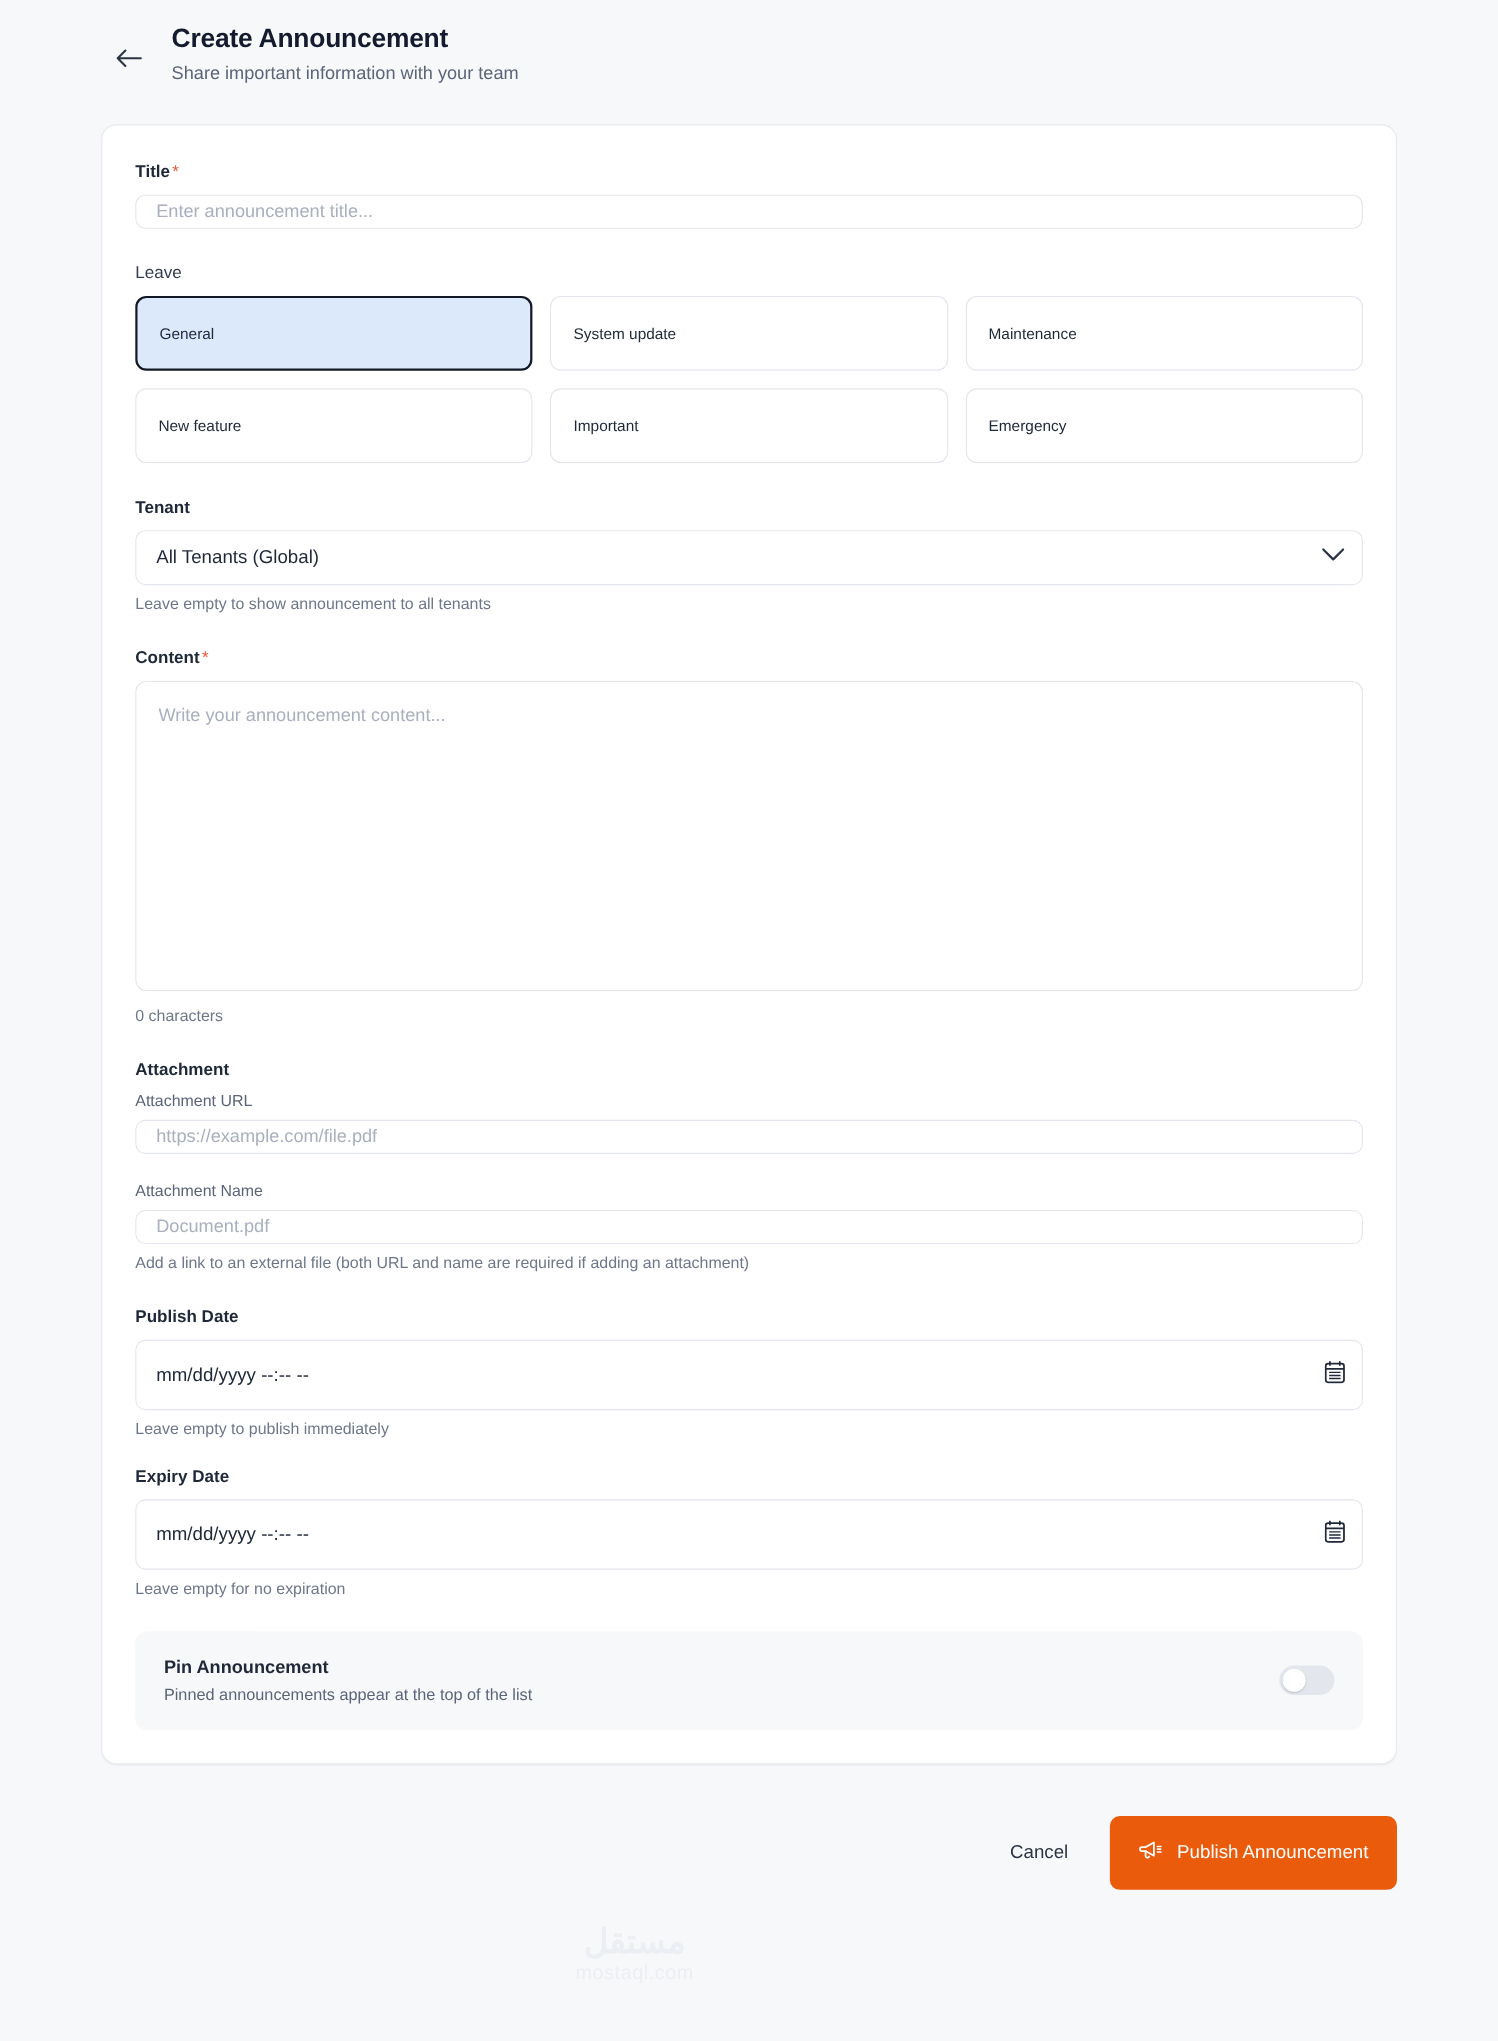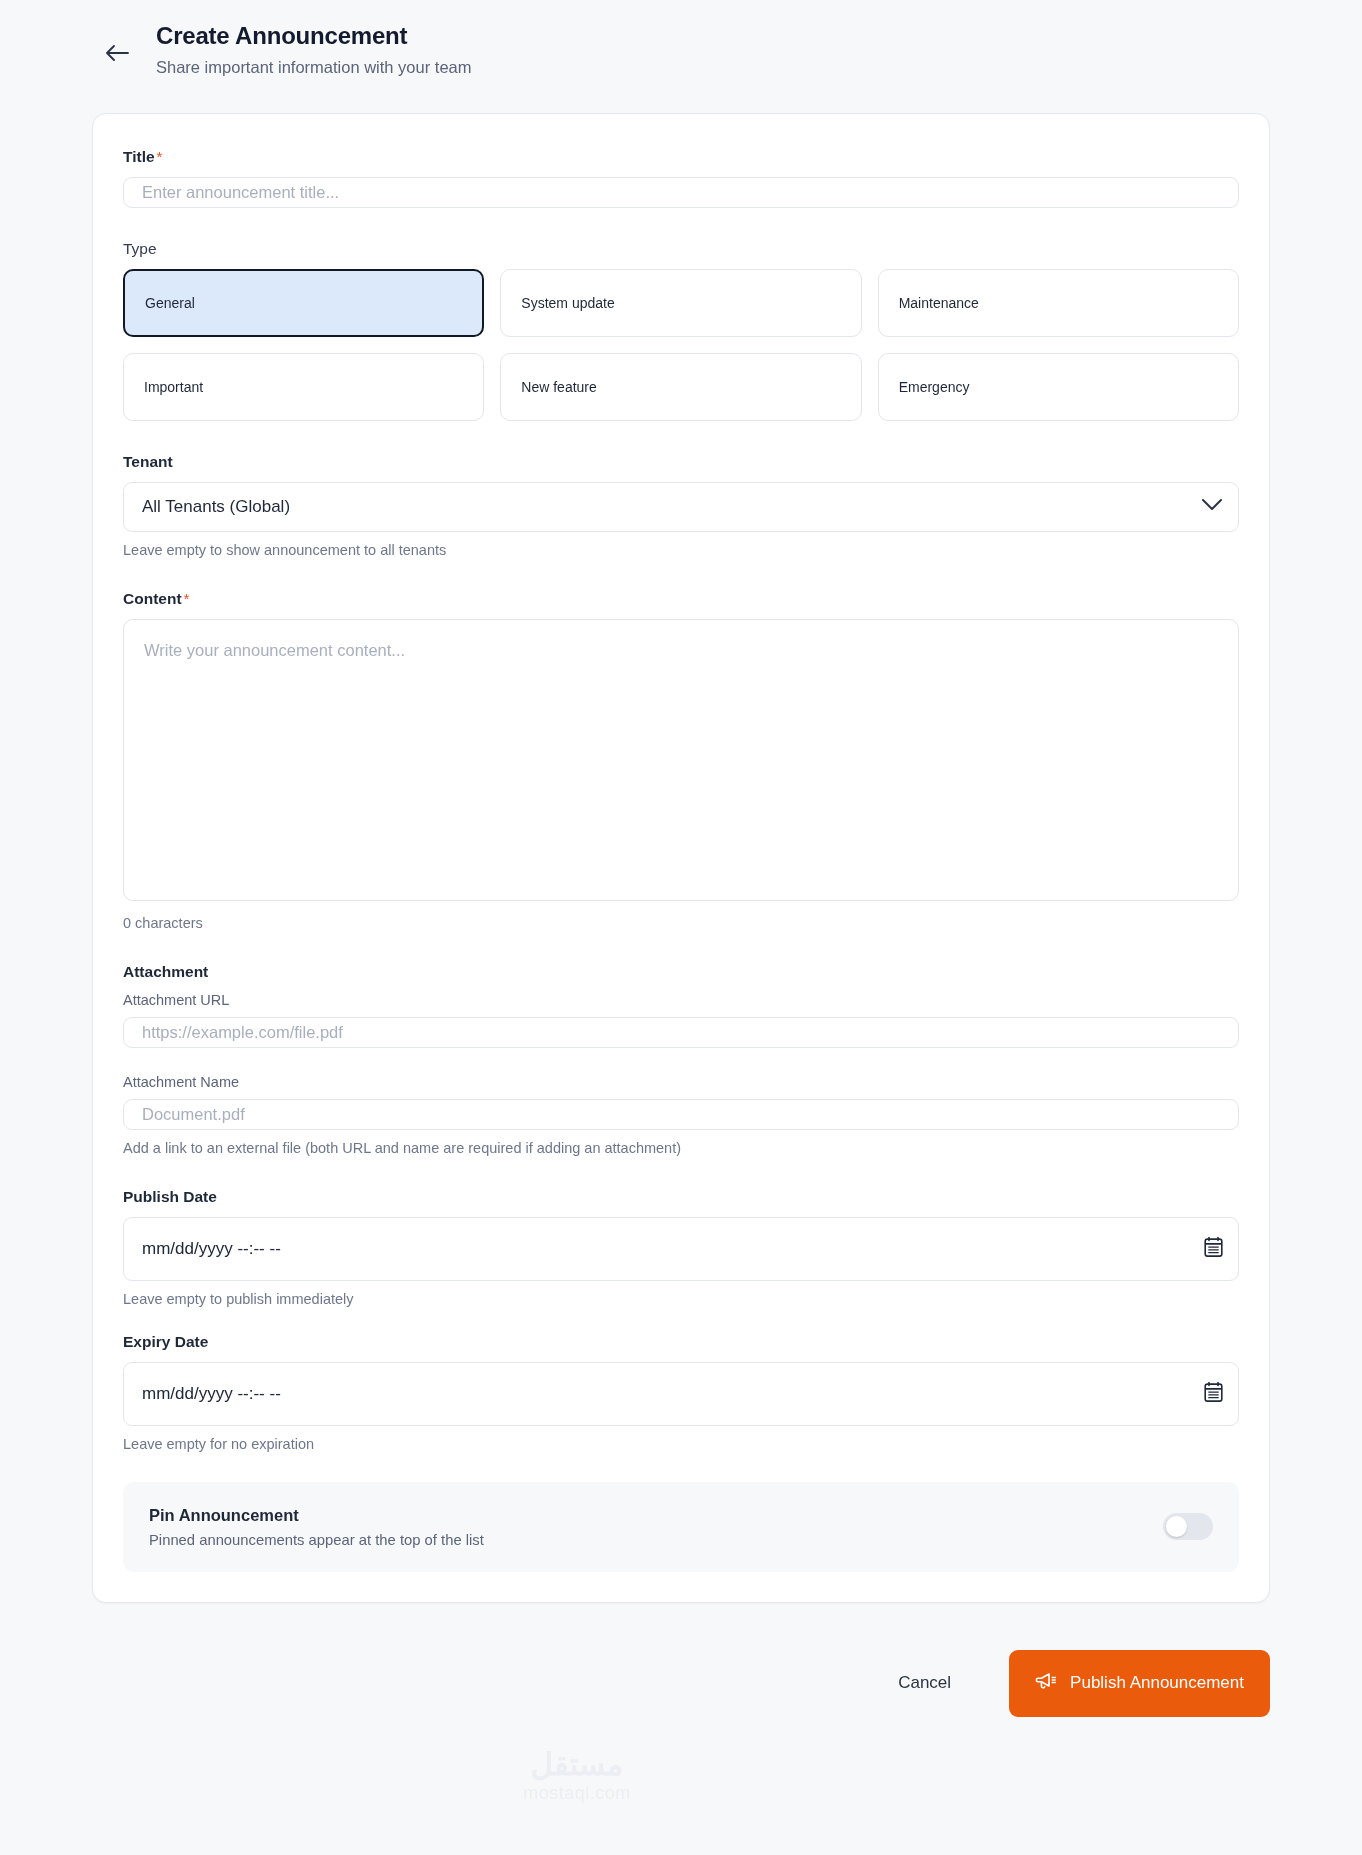--- a/index.html
+++ b/index.html
@@ -239,21 +239,21 @@
     background: #ffffff;
     box-shadow: 0 1px 2px rgba(16,24,40,0.18);
   }
 
   
   .footer {
     position: relative;
     display: flex;
     align-items: center;
     justify-content: flex-end;
-    gap: 52px;
+    gap: 32px;
     padding: 41px 92px 0 92px;
     height: 120px;
   }
   .cancel-btn {
     font-size: 17px;
     color: #2b3445;
     background: transparent;
     border: none;
     font-family: "Liberation Sans", sans-serif;
     cursor: pointer;
@@ -321,27 +321,27 @@
   <div class="card">
 
     <div class="field">
       <label class="label">
         <span>Title</span><span class="req">*</span>
       </label>
       <input class="input" type="text" value="" placeholder="Enter announcement title..." style="">
     </div>
 
     <div class="field section-gap">
-      <label class="label label-regular">Type</label>
+      <label class="label label-regular">Leave</label>
       <div class="type-grid">
         <button class="type-btn selected">General</button>
         <button class="type-btn">System update</button>
         <button class="type-btn">Maintenance</button>
+        <button class="type-btn">New feature</button>
         <button class="type-btn">Important</button>
-        <button class="type-btn">New feature</button>
         <button class="type-btn">Emergency</button>
       </div>
     </div>
 
     <div class="field section-gap">
       <label class="label">Tenant</label>
       <div class="select-wrap">
         <select class="select">
           <option>All Tenants (Global)</option>
         </select>

